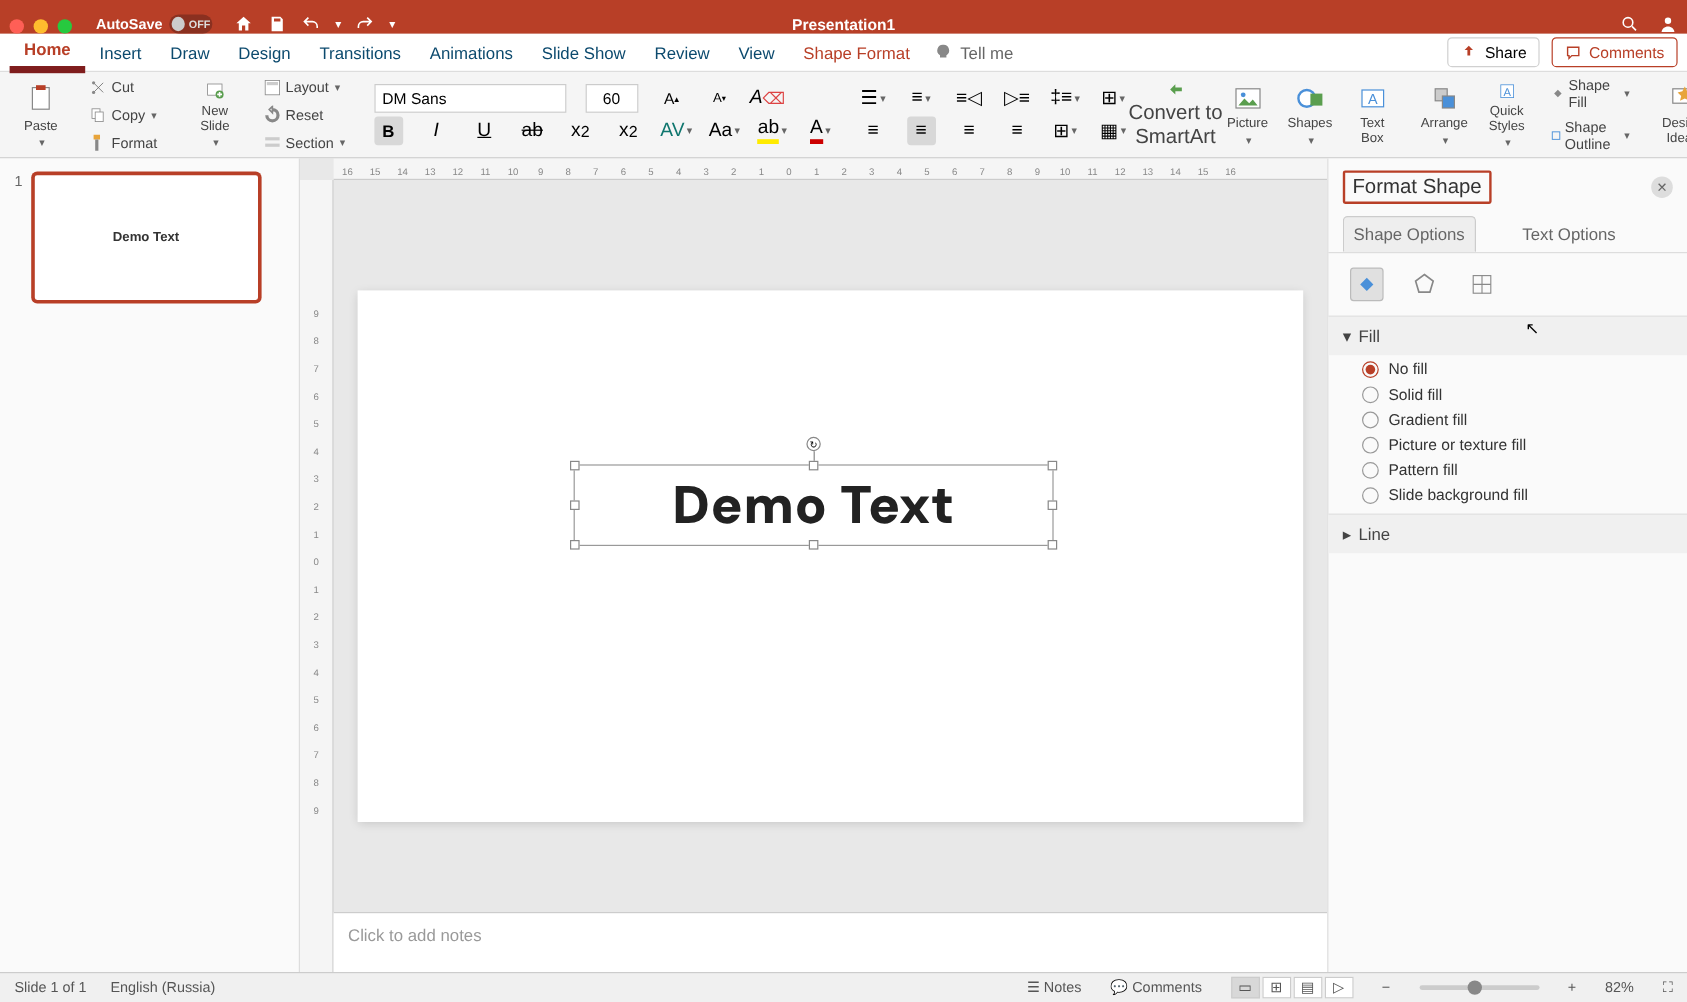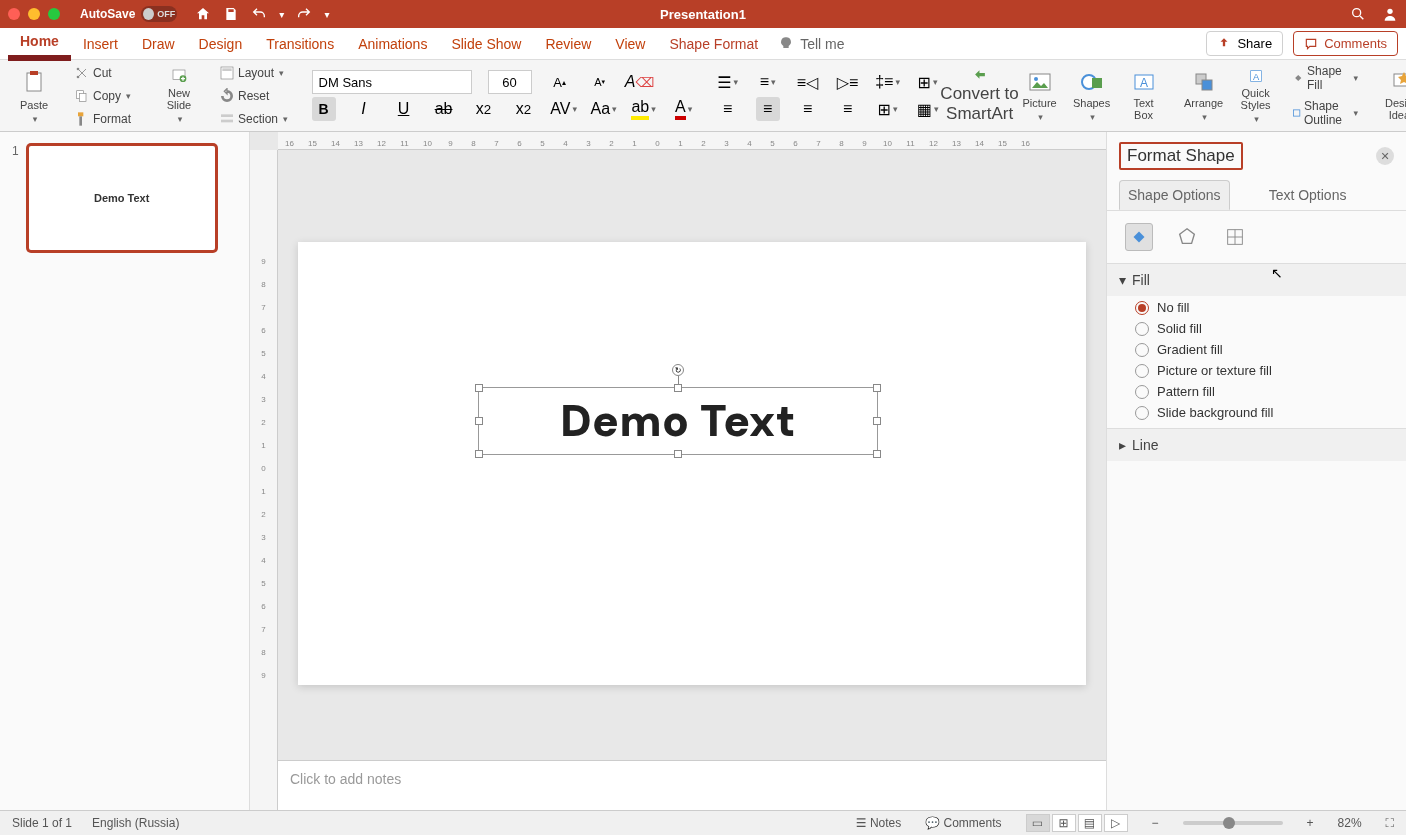--- a/index.html
+++ b/index.html
@@ -1,36 +1,36 @@
 <!DOCTYPE html>
 <html><head>
 <meta charset="utf-8">
 <style>
 * { margin: 0; padding: 0; box-sizing: border-box; font-family: -apple-system, BlinkMacSystemFont, "Segoe UI", sans-serif; }
 body { width: 1406px; height: 835px; background: #e8e8e8; overflow: hidden; position: relative; }
 
 
-.titlebar { height: 28px; background: #b83f27; display: flex; align-items: center; padding: 0 8px; color: #fff; position: relative; }
+.titlebar { height: 28px; background: #b83f27; display: flex; align-items: flex-end; padding: 0 8px; color: #fff; position: relative; }
 .window-controls { display: flex; gap: 8px; }
 .wc { width: 12px; height: 12px; border-radius: 50%; }
 .wc.red { background: #ff5f56; }
 .wc.yellow { background: #ffbd2e; }
 .wc.green { background: #27c93f; }
 .autosave { margin-left: 20px; font-size: 12px; font-weight: 600; display: flex; align-items: center; gap: 6px; }
 .autosave-toggle { background: #8a3020; border-radius: 10px; width: 36px; height: 16px; display: flex; align-items: center; padding: 0 2px; }
 .autosave-toggle-knob { width: 12px; height: 12px; background: #ccc; border-radius: 50%; }
 .autosave-off { font-size: 9px; color: #ddd; margin-left: 3px; }
 .qat { display: flex; gap: 12px; margin-left: 18px; align-items: center; }
 .qat-icon { width: 16px; height: 16px; fill: #fff; cursor: pointer; }
 .title { position: absolute; left: 50%; transform: translateX(-50%); font-size: 13px; font-weight: 600; }
 .title-right { margin-left: auto; display: flex; gap: 16px; align-items: center; }
 
 
 .ribbon-tabs { height: 32px; background: #fff; border-bottom: 1px solid #ddd; display: flex; align-items: center; padding: 0 8px; }
-.tab { padding: 6px 12px; font-size: 14px; cursor: pointer; color: #c2410c; }
+.tab { padding: 6px 12px; font-size: 14px; cursor: pointer; color: #0c4a6e; }
 .tab.active { font-weight: 700; color: #b83f27; border-bottom: 6px solid #7f1d1d; }
 .tab.shapefmt { color: #b83f27; }
 .tellme { display: flex; align-items: center; gap: 6px; color: #666; font-size: 14px; margin-left: 8px; }
 .ribbon-right { margin-left: auto; display: flex; gap: 10px; }
 .share-btn, .comments-btn { border: 1px solid #d0d0d0; border-radius: 4px; padding: 4px 10px; font-size: 13px; display: flex; align-items: center; gap: 6px; cursor: pointer; background: #fff; }
 .comments-btn { color: #b83f27; border-color: #b83f27;}
 
 
 .ribbon { height: 72px; background: #f5f5f5; border-bottom: 1px solid #ccc; display: flex; align-items: center; padding: 0 6px; gap: 4px; }
 .ribbon-group { display: flex; flex-direction: column; gap: 3px; padding: 0 4px; height: 64px; justify-content: center; }
@@ -272,21 +272,21 @@
         </div>
       <div class="icon-btn">
           <span style="text-decoration:underline">U</span>
         </div>
       <div class="icon-btn">
           <span style="text-decoration:line-through">ab</span>
         </div>
       <div class="icon-btn">x<sup>2</sup></div>
       <div class="icon-btn">x<sub>2</sub></div>
       <div class="icon-btn">
-          <span style="color:#000000">AV</span>
+          <span style="color:#0f766e">AV</span>
           <span class="chev">▾</span>
         </div>
       <div class="icon-btn">Aa<span class="chev">▾</span></div>
       <div class="icon-btn">
           <span style="border-bottom:4px solid #ffeb00">ab</span>
           <span class="chev">▾</span>
         </div>
       <div class="icon-btn">
           <span style="border-bottom:4px solid #c00">A</span>
           <span class="chev">▾</span>

